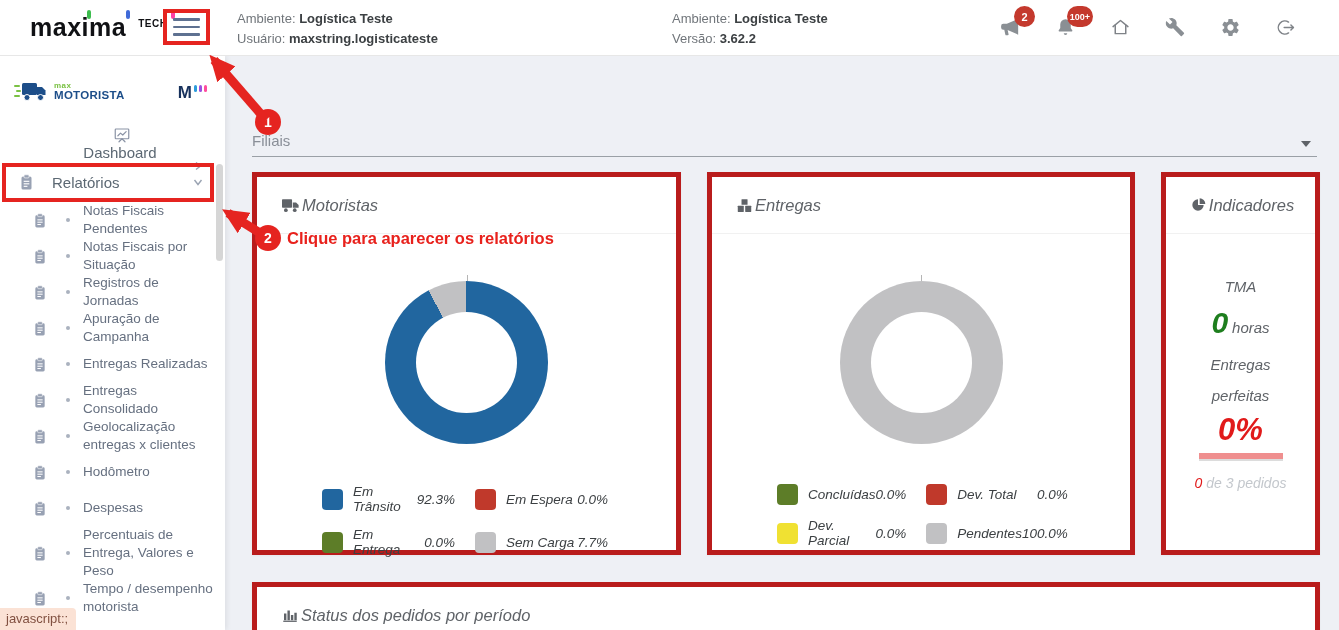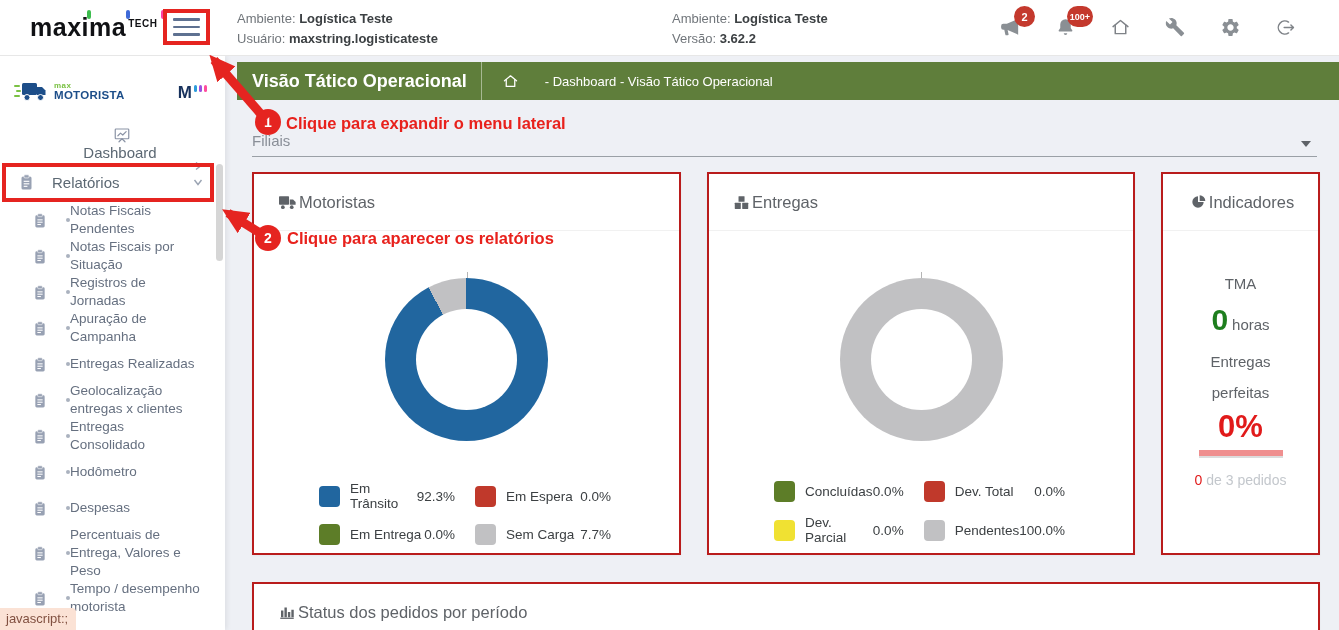--- a/index.html
+++ b/index.html
@@ -2,21 +2,21 @@
 <html><head>
 <meta charset="utf-8">
 <style>
   * { margin:0; padding:0; box-sizing:border-box; }
   html,body { width:1339px; height:630px; font-family:"Liberation Sans", sans-serif; background:#fff; overflow:hidden; }
   .app { position:relative; width:1339px; height:630px; overflow:hidden; }
 
   
   .top-header { position:absolute; top:0; left:0; width:100%; height:56px; background:#fff; border-bottom:1px solid #e7e7e7; z-index:20; }
   .brand-logo { position:absolute; left:30px; top:13px; font-size:25px; font-weight:700; letter-spacing:.5px; color:#101114; }
-  .brand-sub { font-size:10px; font-weight:700; vertical-align:super; margin-left:2px; letter-spacing:.5px; }
+  .brand-sub { font-size:10px; font-weight:700; vertical-align:super; margin-left:12px; letter-spacing:.5px; }
   .tick { position:absolute; width:4px; height:9px; border-radius:2px; top:-3px; }
   .tick.green { left:57px; background:#3dbd4e; }
   .tick.blue  { left:96px; background:#3f6ad8; }
   .tick.pink  { right:-8px; background:#ff3fa4; }
 
   .hamburger-box { position:absolute; left:163px; top:9px; width:47px; height:36px; border:4px solid #e52420; display:flex; align-items:center; justify-content:center; }
   .hamburger { display:flex; flex-direction:column; gap:5px; cursor:pointer; }
   .hamburger i { display:block; width:27px; height:2.5px; background:#5e7191; border-radius:1px; }
 
   .hdr-info { position:absolute; top:9px; font-size:13px; color:#70757a; line-height:20px; }
@@ -46,21 +46,21 @@
   .menu-item .mi-label { margin-left:15px; font-size:15px; color:#5c6873; }
   .menu-item .mi-chev { margin-left:auto; margin-right:22px; display:flex; }
   .mi-dashboard { top:70px;flex-direction:column; }
   .mi-relatorios { top:110px; }
   .hl-relatorios { position:absolute; left:2px; top:107px; width:212px; height:39px; border:4px solid #e52420; z-index:6; pointer-events:none; }
 
   .submenu { position:absolute; top:146px; left:0; right:0; list-style:none; }
   .submenu li { min-height:36px; display:flex; align-items:center; cursor:pointer; }
   .sm-icon { margin-left:33px; display:flex; flex:0 0 auto; }
   .sm-dot { width:4px; height:4px; border-radius:50%; background:#aab2bf; margin-left:19px; flex:0 0 auto; }
-  .sm-label { width:130px; font-size:13.5px; line-height:18px; color:#667080; }
+  .sm-label { margin-left:13px; width:130px; font-size:13.5px; line-height:18px; color:#667080; }
 
   .scroll-thumb { position:absolute; right:2px; top:108px; width:7px; height:97px; border-radius:4px; background:#d6d6d6; cursor:pointer; }
   .status-preview { position:absolute; left:0; bottom:0; background:#fbe2d5; color:#805040; font-size:13px; padding:3px 8px 4px 6px; border-radius:0 4px 0 0; z-index:30;margin-top:19px; }
 
   
   .main { position:absolute; top:56px; left:225px; right:0; bottom:0; background:#eef0f5; }
   .green-bar { position:absolute; left:12px; right:0; top:6px; height:38px; background:#5f7e3b; display:flex; align-items:center; color:#fff; }
   .gb-title { margin-left:15px; font-size:18px; font-weight:700; }
   .gb-divider { width:1px; height:38px; background:rgba(255,255,255,.45); margin-left:14px; }
   .gb-home { margin-left:20px; display:flex; cursor:pointer; }
@@ -71,21 +71,21 @@
   .ann1-circle { left:30px; top:53px; }
   .ann1-text { left:61px; top:58px; }
   .ann2-circle { left:30px; top:169px; }
   .ann2-text { left:62px; top:173px; }
 
   .filiais { position:absolute; left:27px; right:22px; top:76px; cursor:pointer; }
   .filiais-label { font-size:15px; color:#8a8f98; }
   .filiais-line { margin-top:7px; border-bottom:1px solid #9aa0a6; }
   .filiais-caret { position:absolute; right:6px; top:9px; width:0; height:0; border-left:5px solid transparent; border-right:5px solid transparent; border-top:6px solid #5f6368; }
 
-  .card { position:absolute; background:#fff; border:2px solid #b91c1c; box-shadow:0 1px 2px rgba(0,0,0,.04); }
+  .card { position:absolute; background:#fff; border:5px solid #b91c1c; box-shadow:0 1px 2px rgba(0,0,0,.04);font-style:italic; }
   .card-header { height:57px; border-bottom:1px solid #f1f1f1; display:flex; align-items:center; padding-left:24px; }
   .card-title { font-size:16.5px; color:#5f6368; display:flex; align-items:center; }
   .card-title svg { margin-right:2px; }
   .card-motoristas { left:27px; top:116px; width:429px; height:383px; }
   .card-entregas   { left:482px; top:116px; width:428px; height:383px; }
   .card-indicadores{ left:936px; top:116px; width:159px; height:383px; }
   .card-indicadores .card-header { padding-left:4px; justify-content:center; }
   .card-status { left:27px; top:526px; width:1068px; height:104px; }
 
   .donut { position:relative; width:163px; height:163px; border-radius:50%; margin:47px auto 0; background:#c1c1c3; }
@@ -311,34 +311,34 @@
           <span class="sm-icon">
             <svg width="14" height="17" viewBox="0 0 24 26">
               <rect x="4" y="4" width="16" height="21" rx="2.5" fill="#98a1b3"></rect>
               <rect x="8" y="1.5" width="8" height="5" rx="1.5" fill="#98a1b3" stroke="#fff" stroke-width="1"></rect>
               <rect x="7.5" y="11" width="9" height="1.8" fill="#fff"></rect>
               <rect x="7.5" y="15" width="9" height="1.8" fill="#fff"></rect>
               <rect x="7.5" y="19" width="6" height="1.8" fill="#fff"></rect>
             </svg>
           </span>
           <span class="sm-dot"></span>
+          <span class="sm-label">Entregas Consolidado</span>
+        </li>
+      <li>
+          <span class="sm-icon">
+            <svg width="14" height="17" viewBox="0 0 24 26">
+              <rect x="4" y="4" width="16" height="21" rx="2.5" fill="#98a1b3"></rect>
+              <rect x="8" y="1.5" width="8" height="5" rx="1.5" fill="#98a1b3" stroke="#fff" stroke-width="1"></rect>
+              <rect x="7.5" y="11" width="9" height="1.8" fill="#fff"></rect>
+              <rect x="7.5" y="15" width="9" height="1.8" fill="#fff"></rect>
+              <rect x="7.5" y="19" width="6" height="1.8" fill="#fff"></rect>
+            </svg>
+          </span>
+          <span class="sm-dot"></span>
           <span class="sm-label">Geolocalização entregas x clientes</span>
-        </li>
-      <li>
-          <span class="sm-icon">
-            <svg width="14" height="17" viewBox="0 0 24 26">
-              <rect x="4" y="4" width="16" height="21" rx="2.5" fill="#98a1b3"></rect>
-              <rect x="8" y="1.5" width="8" height="5" rx="1.5" fill="#98a1b3" stroke="#fff" stroke-width="1"></rect>
-              <rect x="7.5" y="11" width="9" height="1.8" fill="#fff"></rect>
-              <rect x="7.5" y="15" width="9" height="1.8" fill="#fff"></rect>
-              <rect x="7.5" y="19" width="6" height="1.8" fill="#fff"></rect>
-            </svg>
-          </span>
-          <span class="sm-dot"></span>
-          <span class="sm-label">Entregas Consolidado</span>
         </li>
       <li>
           <span class="sm-icon">
             <svg width="14" height="17" viewBox="0 0 24 26">
               <rect x="4" y="4" width="16" height="21" rx="2.5" fill="#98a1b3"></rect>
               <rect x="8" y="1.5" width="8" height="5" rx="1.5" fill="#98a1b3" stroke="#fff" stroke-width="1"></rect>
               <rect x="7.5" y="11" width="9" height="1.8" fill="#fff"></rect>
               <rect x="7.5" y="15" width="9" height="1.8" fill="#fff"></rect>
               <rect x="7.5" y="19" width="6" height="1.8" fill="#fff"></rect>
             </svg>
@@ -386,34 +386,22 @@
           <span class="sm-label">Tempo / desempenho motorista</span>
         </li>
     </ul>
 
     <div class="scroll-thumb"></div>
     <div class="status-preview">javascript:;</div>
   </aside>
 
   <main class="main">
 
-    <div class="green-bar">
-      <span class="gb-title">Visão Tático Operacional</span>
-      <span class="gb-divider"></span>
-      <span class="gb-home">
-        <svg viewBox="0 0 24 24" width="17" height="17" fill="none" stroke="#fff" stroke-width="1.8" stroke-linecap="round" stroke-linejoin="round">
-            <path d="M3.5 11 L12 4 L20.5 11"></path>
-            <path d="M6 9.5 V19 H18 V9.5"></path>
-          </svg>
-      </span>
-      <span class="gb-crumb">- Dashboard - Visão Tático Operacional</span>
-    </div>
 
     <div class="annotation-circle ann1-circle">1</div>
-    <div class="annotation-text ann1-text">Clique para expandir o menu lateral</div>
 
     <div class="filiais">
       <div class="filiais-label">Filiais</div>
       <div class="filiais-line"></div>
       <div class="filiais-caret"></div>
     </div>
 
     <section class="card card-motoristas">
       <div class="card-header">
         <span class="card-title">

